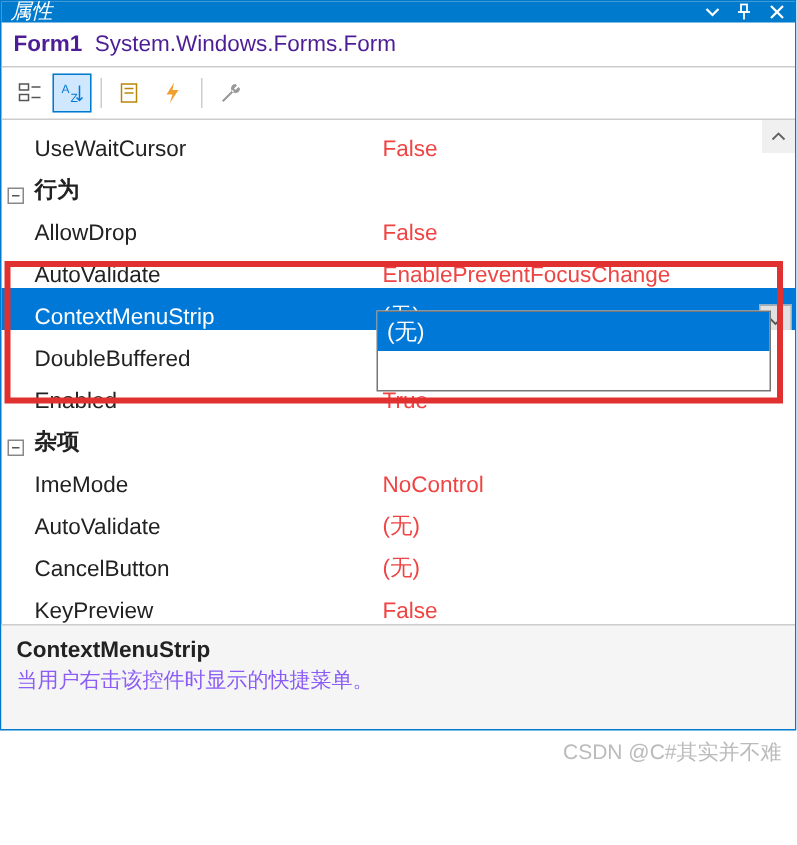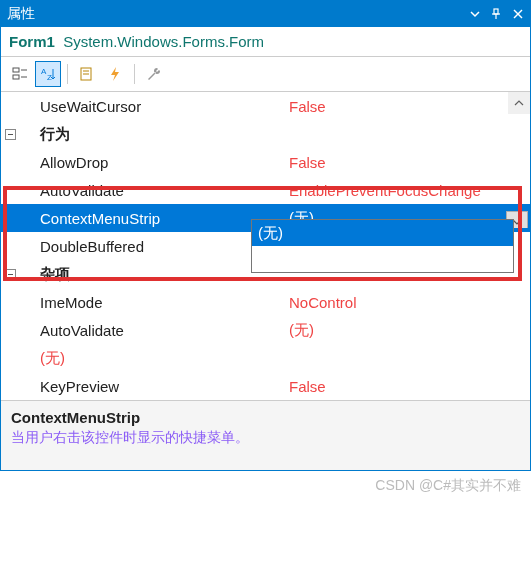--- a/index.html
+++ b/index.html
@@ -1,30 +1,30 @@
 <!DOCTYPE html>
 <html><head>
   <meta charset="utf-8">
   <style>
     * { box-sizing: border-box; margin: 0; padding: 0; }
     body { font-family: "Microsoft YaHei", "Segoe UI", sans-serif; font-size: 13px; background: #fff; width: 531px; }
     .outer-border { border: 1px solid #007acc; }
-    .titlebar { background: #007acc; color: #fff; display: flex; align-items: center; height: 26px; padding: 0 6px; }
+    .titlebar { background: #007acc; color: #fff; display: flex; align-items: center; height: 14px; padding: 0 6px; font-style: italic; }
     .titlebar-text { flex: 1; font-size: 14px; }
     .titlebar-icons { display: flex; gap: 10px; align-items: center; }
     .pin-icon, .dropdown-icon, .close-x { cursor: pointer; display: flex; }
-    .object-header { padding: 6px 8px; border-bottom: 1px solid #ccc; color: #0f766e; font-size: 15px; }
+    .object-header { padding: 6px 8px; border-bottom: 1px solid #ccc; color: #4c1d95; font-size: 15px; }
     .object-header b { font-weight: bold; }
     .object-header .type { font-weight: normal; }
     .toolbar { display: flex; align-items: center; gap: 2px; padding: 4px 6px; border-bottom: 1px solid #ccc; }
     .toolbar-btn { border: 1px solid transparent; padding: 2px 4px; display: flex; align-items: center; justify-content: center; width: 26px; height: 26px; }
     .toolbar-btn.active { border: 1px solid #007acc; background: #cfe8ff; }
     .toolbar-sep { width: 1px; height: 20px; background: #ccc; margin: 0 4px; }
     .grid { position: relative; }
-    .row { display: flex; height: 28px; align-items: center; font-size: 15px; gap: 17px; }
+    .row { display: flex; height: 28px; align-items: flex-end; font-size: 15px; }
     .row .indent { width: 18px; display: flex; align-items: center; justify-content: center; color: #555; }
     .row .name { flex: 0 0 232px; padding-left: 4px; overflow: hidden; white-space: nowrap; color: #222; }
     .row .value { flex: 1; padding-left: 4px; overflow: hidden; white-space: nowrap; color: #ef4444; }
     .row.category .name { font-weight: bold; font-family: Liberation Serif, serif; }
     .row.category { color: #222; }
     .row.selected { background: #0078d7; color: #fff; }
     .row.selected .name, .row.selected .value { color: #fff; }
     .row.hasdrop .value { position: relative; }
     .drop-btn { position: absolute; right: 2px; top: 2px; width: 22px; height: 22px; border: 1px solid #adadad; background: #e1e1e1; display: flex; align-items: center; justify-content: center; }
     .scrollbar-up { position: absolute; right: 0; top: 0; width: 22px; height: 22px; background: #f0f0f0; display: flex; align-items: center; justify-content: center; }
@@ -148,39 +148,45 @@
             <svg width="10" height="10" viewBox="0 0 10 10">
               <path d="M1 3 L5 7 L9 3" stroke="#555" stroke-width="1.2" fill="none"></path>
             </svg>
           </div></div>
       </div>
       <div class="row">
         <div class="indent"></div>
         <div class="name">DoubleBuffered</div>
         <div class="value"></div>
       </div>
+      <div class="row">
+        <div class="indent"></div>
+        <div class="name">Enabled</div>
+        <div class="value">True</div>
+      </div>
       <div class="row category">
         <div class="indent">
           <span class="expand-box"></span>
         </div>
         <div class="name">杂项</div>
         <div class="value"></div>
       </div>
       <div class="row">
         <div class="indent"></div>
         <div class="name">ImeMode</div>
         <div class="value">NoControl</div>
       </div>
       <div class="row">
         <div class="indent"></div>
         <div class="name">AutoValidate</div>
         <div class="value">(无)</div>
       </div>
       <div class="row">
         <div class="indent"></div>
+        <div class="name">CancelButton</div>
         <div class="value">(无)</div>
       </div>
       <div class="row">
         <div class="indent"></div>
         <div class="name">KeyPreview</div>
         <div class="value">False</div>
       </div>
     </div>
 
   <div class="desc-panel">

